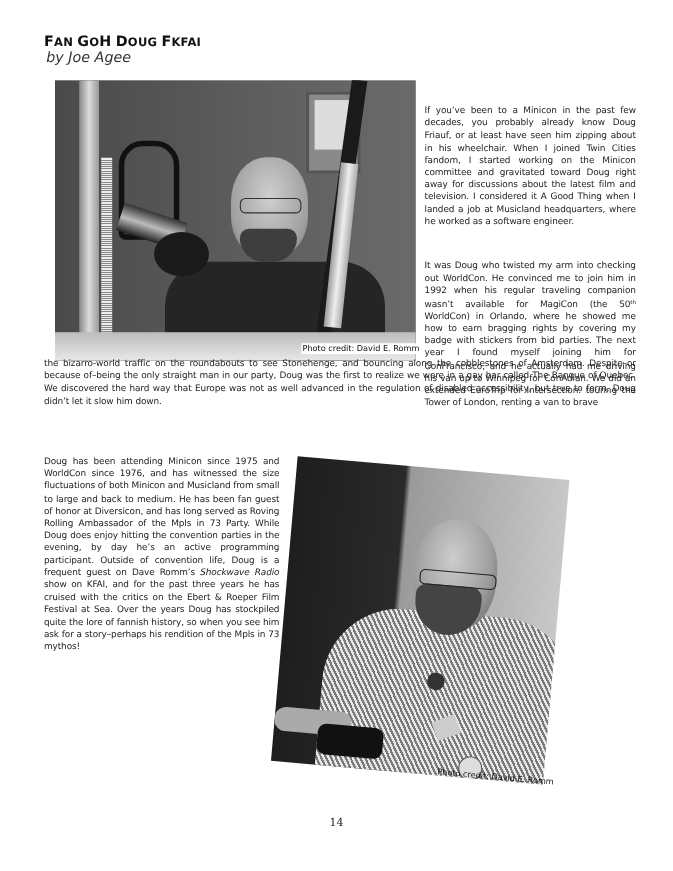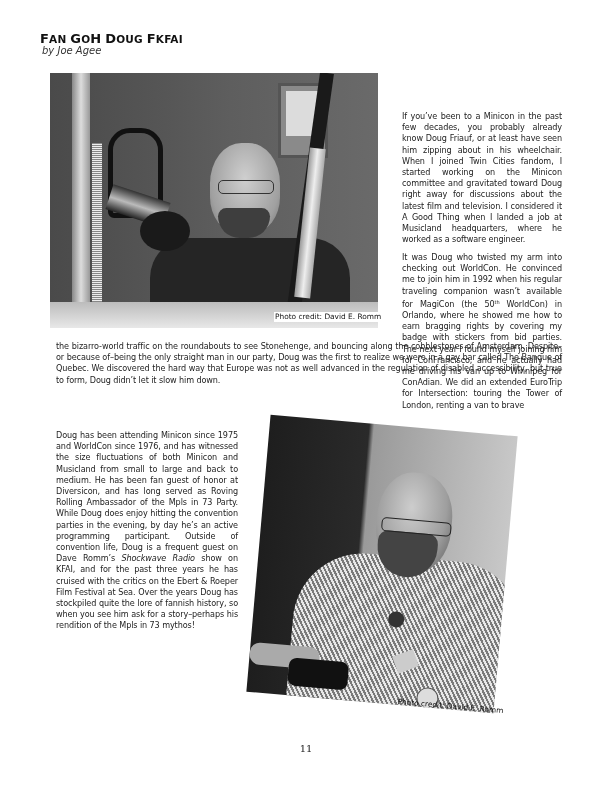--- a/index.html
+++ b/index.html
@@ -9,21 +9,21 @@
     .title {
       position: absolute; left: 40px; top: 31px;
       font-family: "DejaVu Sans", sans-serif; font-weight: bold;
       font-size: 10.5px; letter-spacing: 0.2px; color: #111;
       font-variant: small-caps;
     }
     .title .cap { font-size: 13px; }
     .byline {
       position: absolute; left: 42px; top: 45px;
       font-family: "DejaVu Sans", sans-serif; font-style: italic;
-      font-size: 10px; color: #333;
+      font-size: 13px; color: #333;
     }
 
     .body-text {
       font-family: "DejaVu Sans", sans-serif;
       font-size: 8.1px; line-height: 11.2px; color: #222;
       text-align: justify; letter-spacing: -0.1px;
     }
 
     
     .photo1 {
@@ -96,21 +96,21 @@
       font-family: "DejaVu Sans", sans-serif; font-size: 7.4px; color: #111;
       background: #fff; padding: 0 1px; line-height: 10px;
     }
 
     
     .col-right-1 { position: absolute; left: 386px; top: 95px; width: 192px; }
     .col-right-2 { position: absolute; left: 386px; top: 236px; width: 192px; }
     .wrap-tail { position: absolute; left: 40px; top: 325px; width: 538px; }
     .wrap-tail p { text-indent: 0; }
 
-    .para { margin: 16px; }
+    .para { margin: 0; }
 
     
     .col-left { position: absolute; left: 40px; top: 414px; width: 214px; }
 
     
     .photo2 {
       position: absolute; left: 258px; top: 425px; width: 248px; height: 278px;
       transform: rotate(5deg); transform-origin: center;
       background: linear-gradient(90deg, #1e1e1e 0%, #2a2a2a 40%, #9a9a9a 42%, #c8c8c8 100%);
       overflow: hidden;
@@ -201,13 +201,13 @@
   <div class="beard2"></div>
   <div class="glasses2"></div>
   <div class="button1"></div>
   <div class="badge"></div>
   <div class="button2"></div>
   <div class="hand"></div>
   <div class="wheel-ctrl"></div>
 </div>
 <div class="credit2">Photo credit:  David E. Romm</div>
 
-<div class="page-number">11</div>
+<div class="page-number">14</div>
 
 </body></html>

